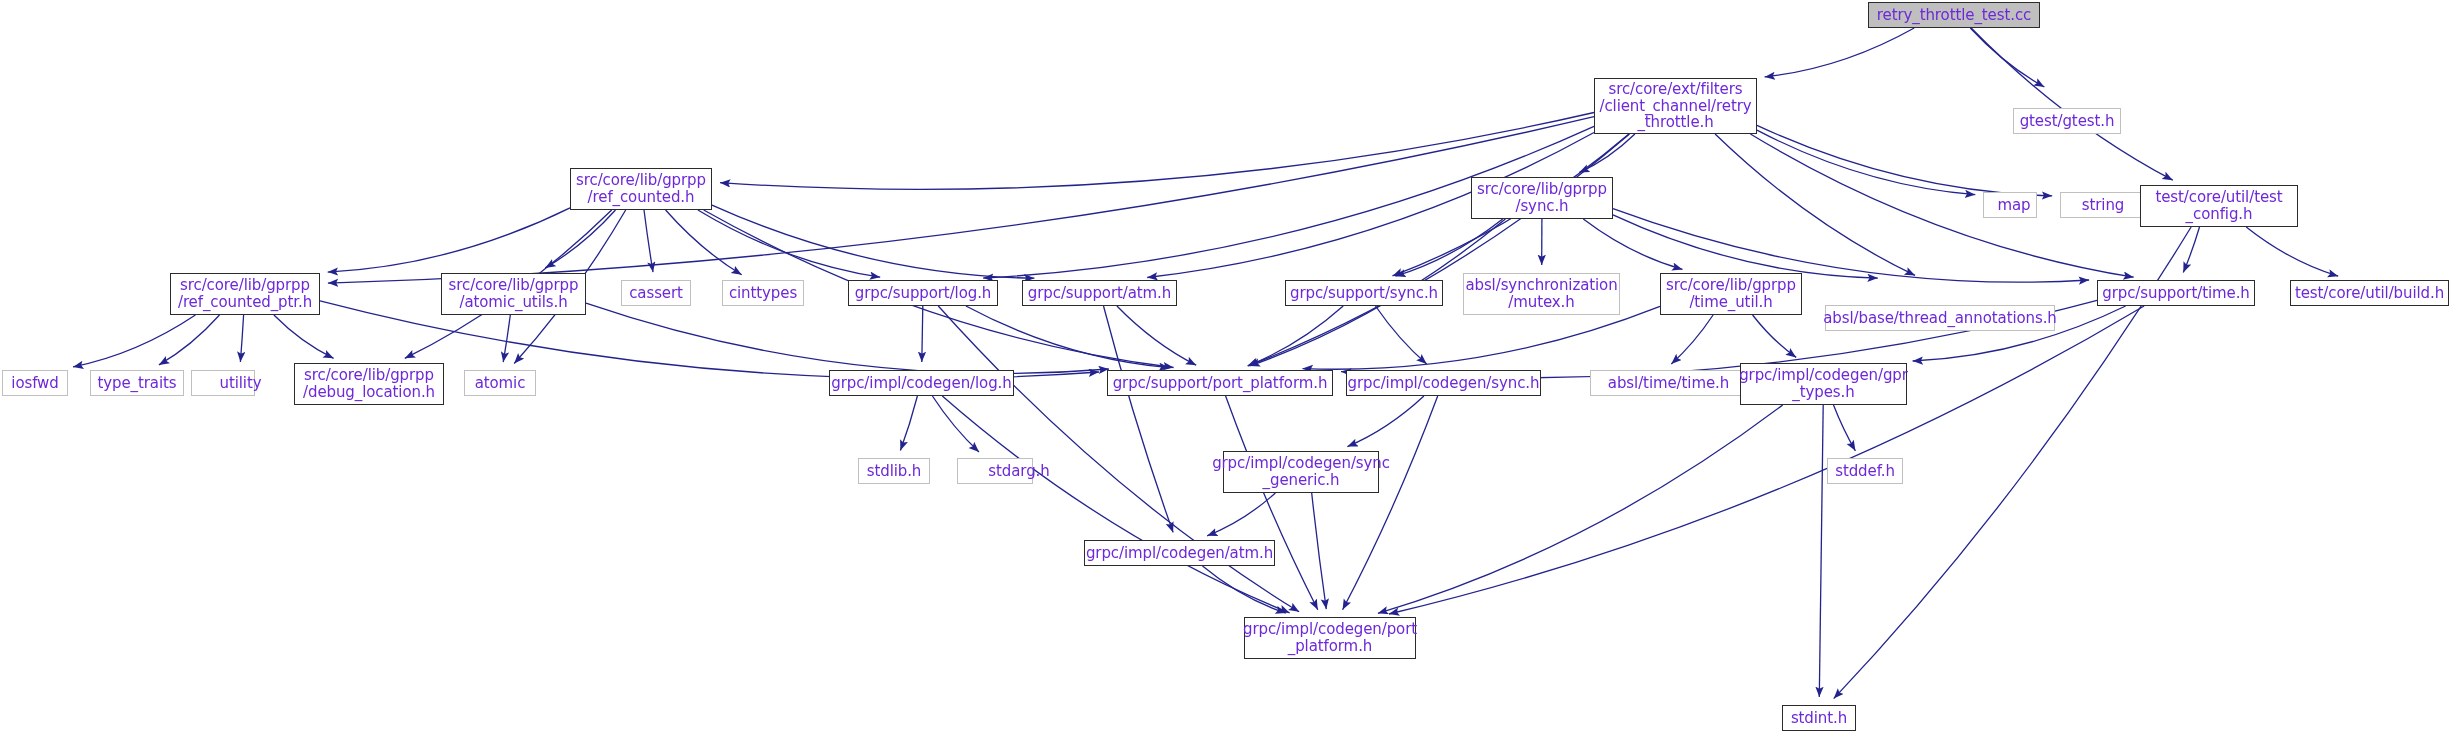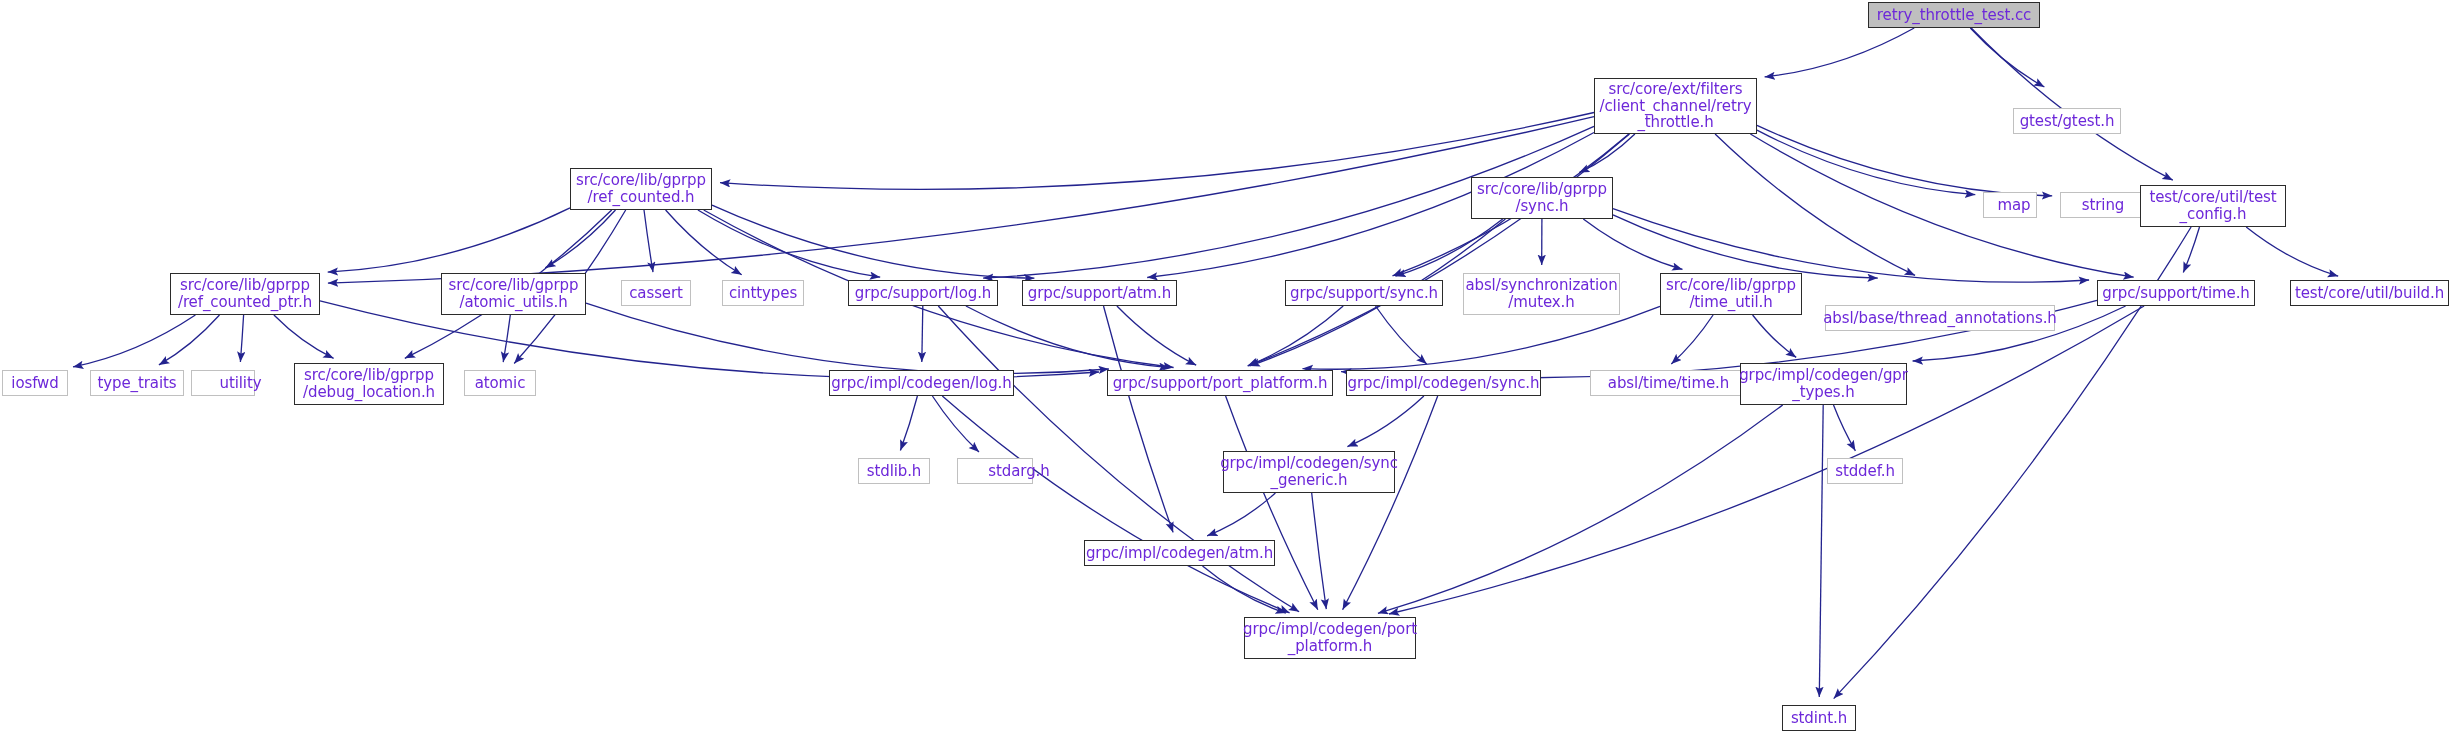--- a/index.html
+++ b/index.html
@@ -125,21 +125,21 @@
       </g>
   </svg>
   <div id="node-layer">
       <div class="node root" style="left: 1868px; top: 2px; width: 172px; height: 26px;"><div><span>retry_throttle_test.cc</span></div></div>
       <div class="node local" style="left: 1594px; top: 78px; width: 163px; height: 56px;"><div><span>src/core/ext/filters</span><span>/client_channel/retry</span><span>_throttle.h</span></div></div>
       <div class="node system" style="left: 2013px; top: 92px; width: 108px; height: 26px; margin-top: 16px;"><div><span>gtest/gtest.h</span></div></div>
       <div class="node local" style="left: 570px; top: 168px; width: 142px; height: 42px;"><div><span>src/core/lib/gprpp</span><span>/ref_counted.h</span></div></div>
       <div class="node local" style="left: 1471px; top: 177px; width: 142px; height: 42px;"><div><span>src/core/lib/gprpp</span><span>/sync.h</span></div></div>
       <div class="node system" style="left: 1983px; top: 192px; width: 54px; height: 26px; padding-left: 8px;"><div><span>map</span></div></div>
       <div class="node system" style="left: 2060px; top: 192px; width: 86px; height: 26px;"><div><span>string</span></div></div>
-      <div class="node local" style="left: 2140px; top: 185px; width: 146px; height: 42px; text-align: center;"><div><span>test/core/util/test</span><span>_config.h</span></div></div>
+      <div class="node local" style="left: 2140px; top: 185px; width: 158px; height: 42px; text-align: center;"><div><span>test/core/util/test</span><span>_config.h</span></div></div>
       <div class="node local" style="left: 170px; top: 273px; width: 150px; height: 42px;"><div><span>src/core/lib/gprpp</span><span>/ref_counted_ptr.h</span></div></div>
       <div class="node local" style="left: 441px; top: 273px; width: 145px; height: 42px;"><div><span>src/core/lib/gprpp</span><span>/atomic_utils.h</span></div></div>
       <div class="node system" style="left: 621px; top: 280px; width: 70px; height: 26px;"><div><span>cassert</span></div></div>
       <div class="node system" style="left: 722px; top: 280px; width: 82px; height: 26px;"><div><span>cinttypes</span></div></div>
       <div class="node local" style="left: 848px; top: 280px; width: 150px; height: 26px;"><div><span>grpc/support/log.h</span></div></div>
       <div class="node local" style="left: 1022px; top: 280px; width: 155px; height: 26px;"><div><span>grpc/support/atm.h</span></div></div>
       <div class="node local" style="left: 1285px; top: 280px; width: 158px; height: 26px;"><div><span>grpc/support/sync.h</span></div></div>
       <div class="node system" style="left: 1463px; top: 273px; width: 157px; height: 42px;"><div><span>absl/synchronization</span><span>/mutex.h</span></div></div>
       <div class="node local" style="left: 1660px; top: 273px; width: 142px; height: 42px;"><div><span>src/core/lib/gprpp</span><span>/time_util.h</span></div></div>
       <div class="node system" style="left: 1825px; top: 280px; width: 230px; height: 26px; margin-top: 25px;"><div><span>absl/base/thread_annotations.h</span></div></div>
@@ -150,19 +150,19 @@
       <div class="node system" style="left: 191px; top: 370px; width: 64px; height: 26px; padding-left: 35px;"><div><span>utility</span></div></div>
       <div class="node local" style="left: 294px; top: 363px; width: 150px; height: 42px;"><div><span>src/core/lib/gprpp</span><span>/debug_location.h</span></div></div>
       <div class="node system" style="left: 464px; top: 370px; width: 72px; height: 26px;"><div><span>atomic</span></div></div>
       <div class="node local" style="left: 829px; top: 370px; width: 185px; height: 26px;"><div><span>grpc/impl/codegen/log.h</span></div></div>
       <div class="node local" style="left: 1107px; top: 370px; width: 226px; height: 26px;"><div><span>grpc/support/port_platform.h</span></div></div>
       <div class="node local" style="left: 1346px; top: 370px; width: 195px; height: 26px;"><div><span>grpc/impl/codegen/sync.h</span></div></div>
       <div class="node system" style="left: 1590px; top: 370px; width: 157px; height: 26px;"><div><span>absl/time/time.h</span></div></div>
       <div class="node local" style="left: 1740px; top: 363px; width: 167px; height: 42px;"><div><span>grpc/impl/codegen/gpr</span><span>_types.h</span></div></div>
       <div class="node system" style="left: 858px; top: 458px; width: 72px; height: 26px;"><div><span>stdlib.h</span></div></div>
       <div class="node system" style="left: 957px; top: 458px; width: 76px; height: 26px; padding-left: 48px;"><div><span>stdarg.h</span></div></div>
-      <div class="node local" style="left: 1223px; top: 451px; width: 172px; height: 42px;"><div><span>grpc/impl/codegen/sync</span><span>_generic.h</span></div></div>
+      <div class="node local" style="left: 1223px; top: 451px; width: 156px; height: 42px;"><div><span>grpc/impl/codegen/sync</span><span>_generic.h</span></div></div>
       <div class="node system" style="left: 1827px; top: 458px; width: 76px; height: 26px;"><div><span>stddef.h</span></div></div>
       <div class="node local" style="left: 1084px; top: 540px; width: 191px; height: 26px;"><div><span>grpc/impl/codegen/atm.h</span></div></div>
       <div class="node local" style="left: 1244px; top: 617px; width: 172px; height: 42px;"><div><span>grpc/impl/codegen/port</span><span>_platform.h</span></div></div>
       <div class="node local" style="left: 1782px; top: 705px; width: 74px; height: 26px;"><div><span>stdint.h</span></div></div>
     </div>
 </div>
 
 </body></html>

